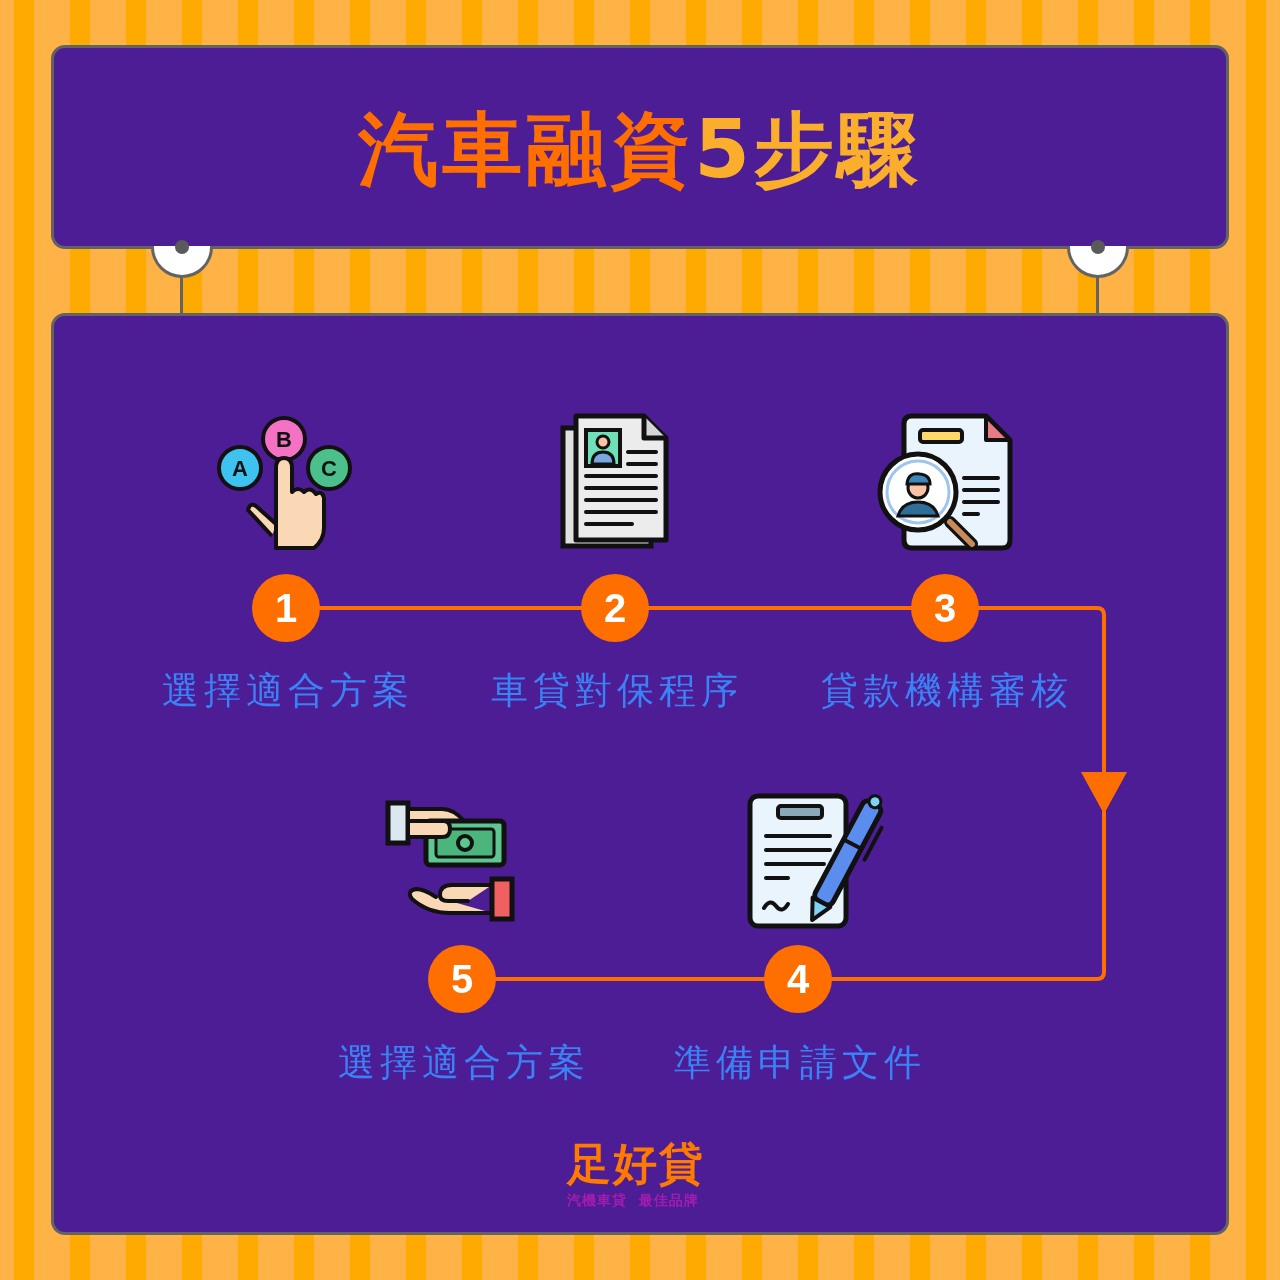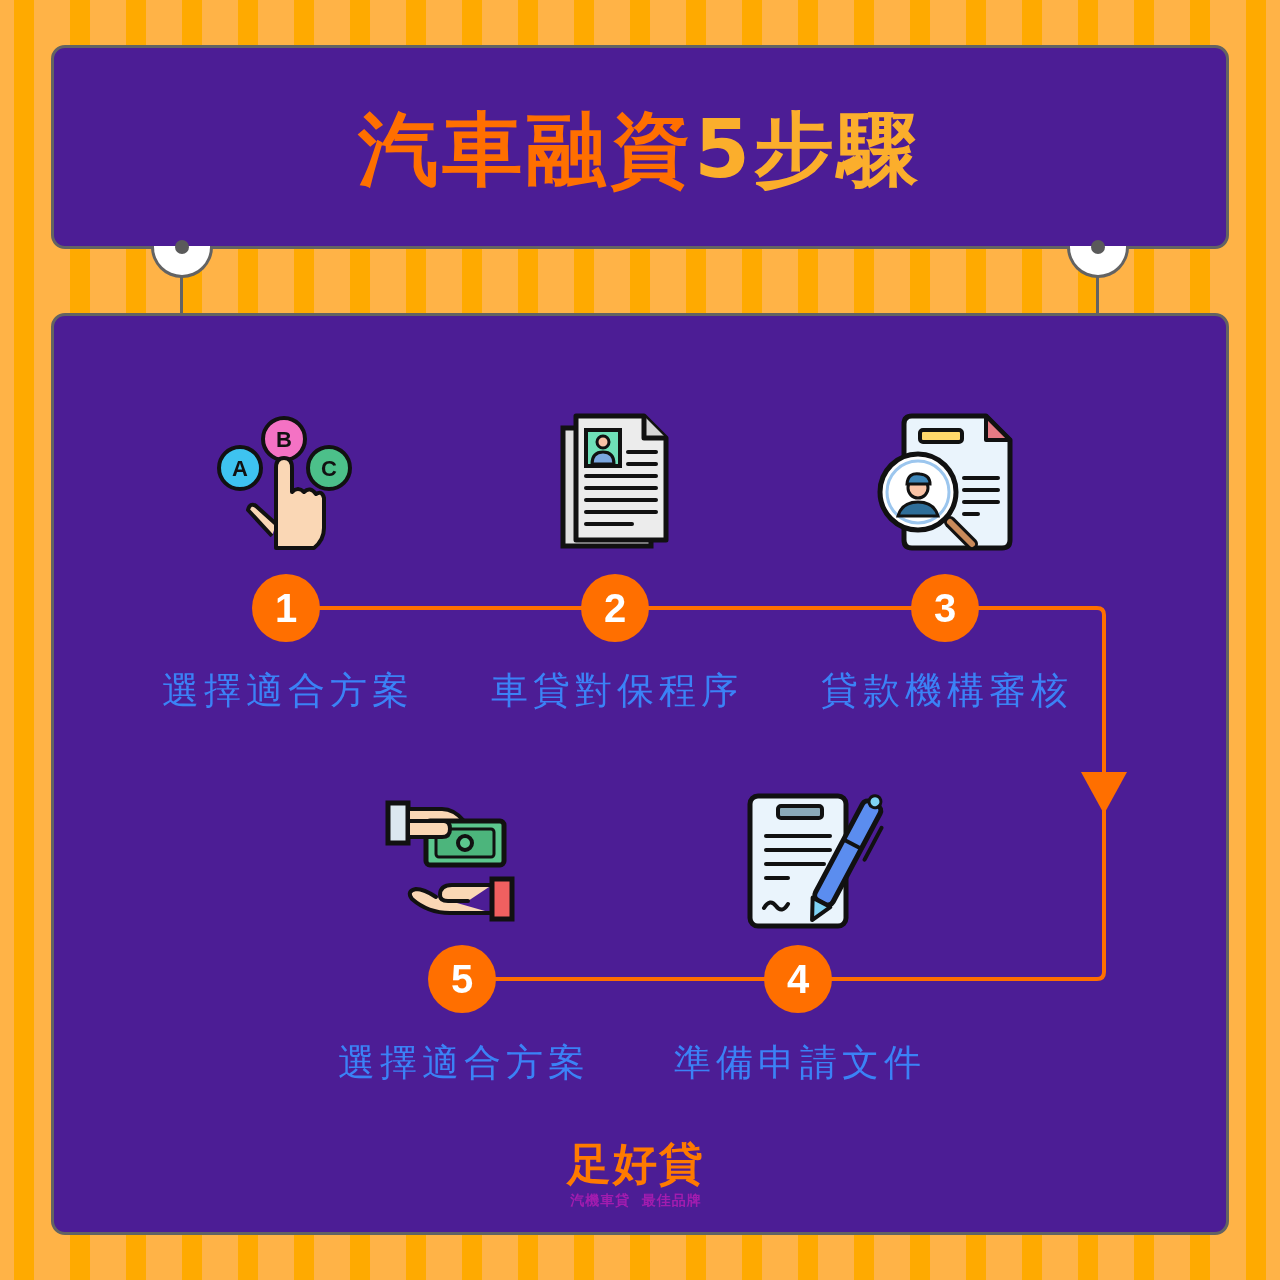--- a/index.html
+++ b/index.html
@@ -37,21 +37,21 @@
     position:absolute; width:68px; height:68px; border-radius:50%; background:#FF6F00;
     color:#fff; font-weight:bold; font-size:40px; line-height:68px; text-align:center;
     font-family:"Liberation Sans", sans-serif;
   }
   .step-label {
     position:absolute; width:320px; text-align:center; font-size:37px; color:#3b82f6;
     letter-spacing:5px; line-height:50px;
   }
   .icon { position:absolute; }
   .brand {
-    position:absolute; left:536px; top:1138px; width:200px; text-align:center;
+    position:absolute; left:567px; top:1138px; width:200px; 
   }
   .brand-name { color:#FF7A00; font-size:44px; font-weight:bold; line-height:52px; letter-spacing:2px; }
   .brand-slogan { color:#a21caf; font-size:14px; font-weight:bold; line-height:20px; letter-spacing:1px; }
 </style>
 </head>
 <body>
 
 <div class="panel" id="title-panel">
   <div class="title">
     <span class="t1">汽車融資</span><span class="t2">5步驟</span>

